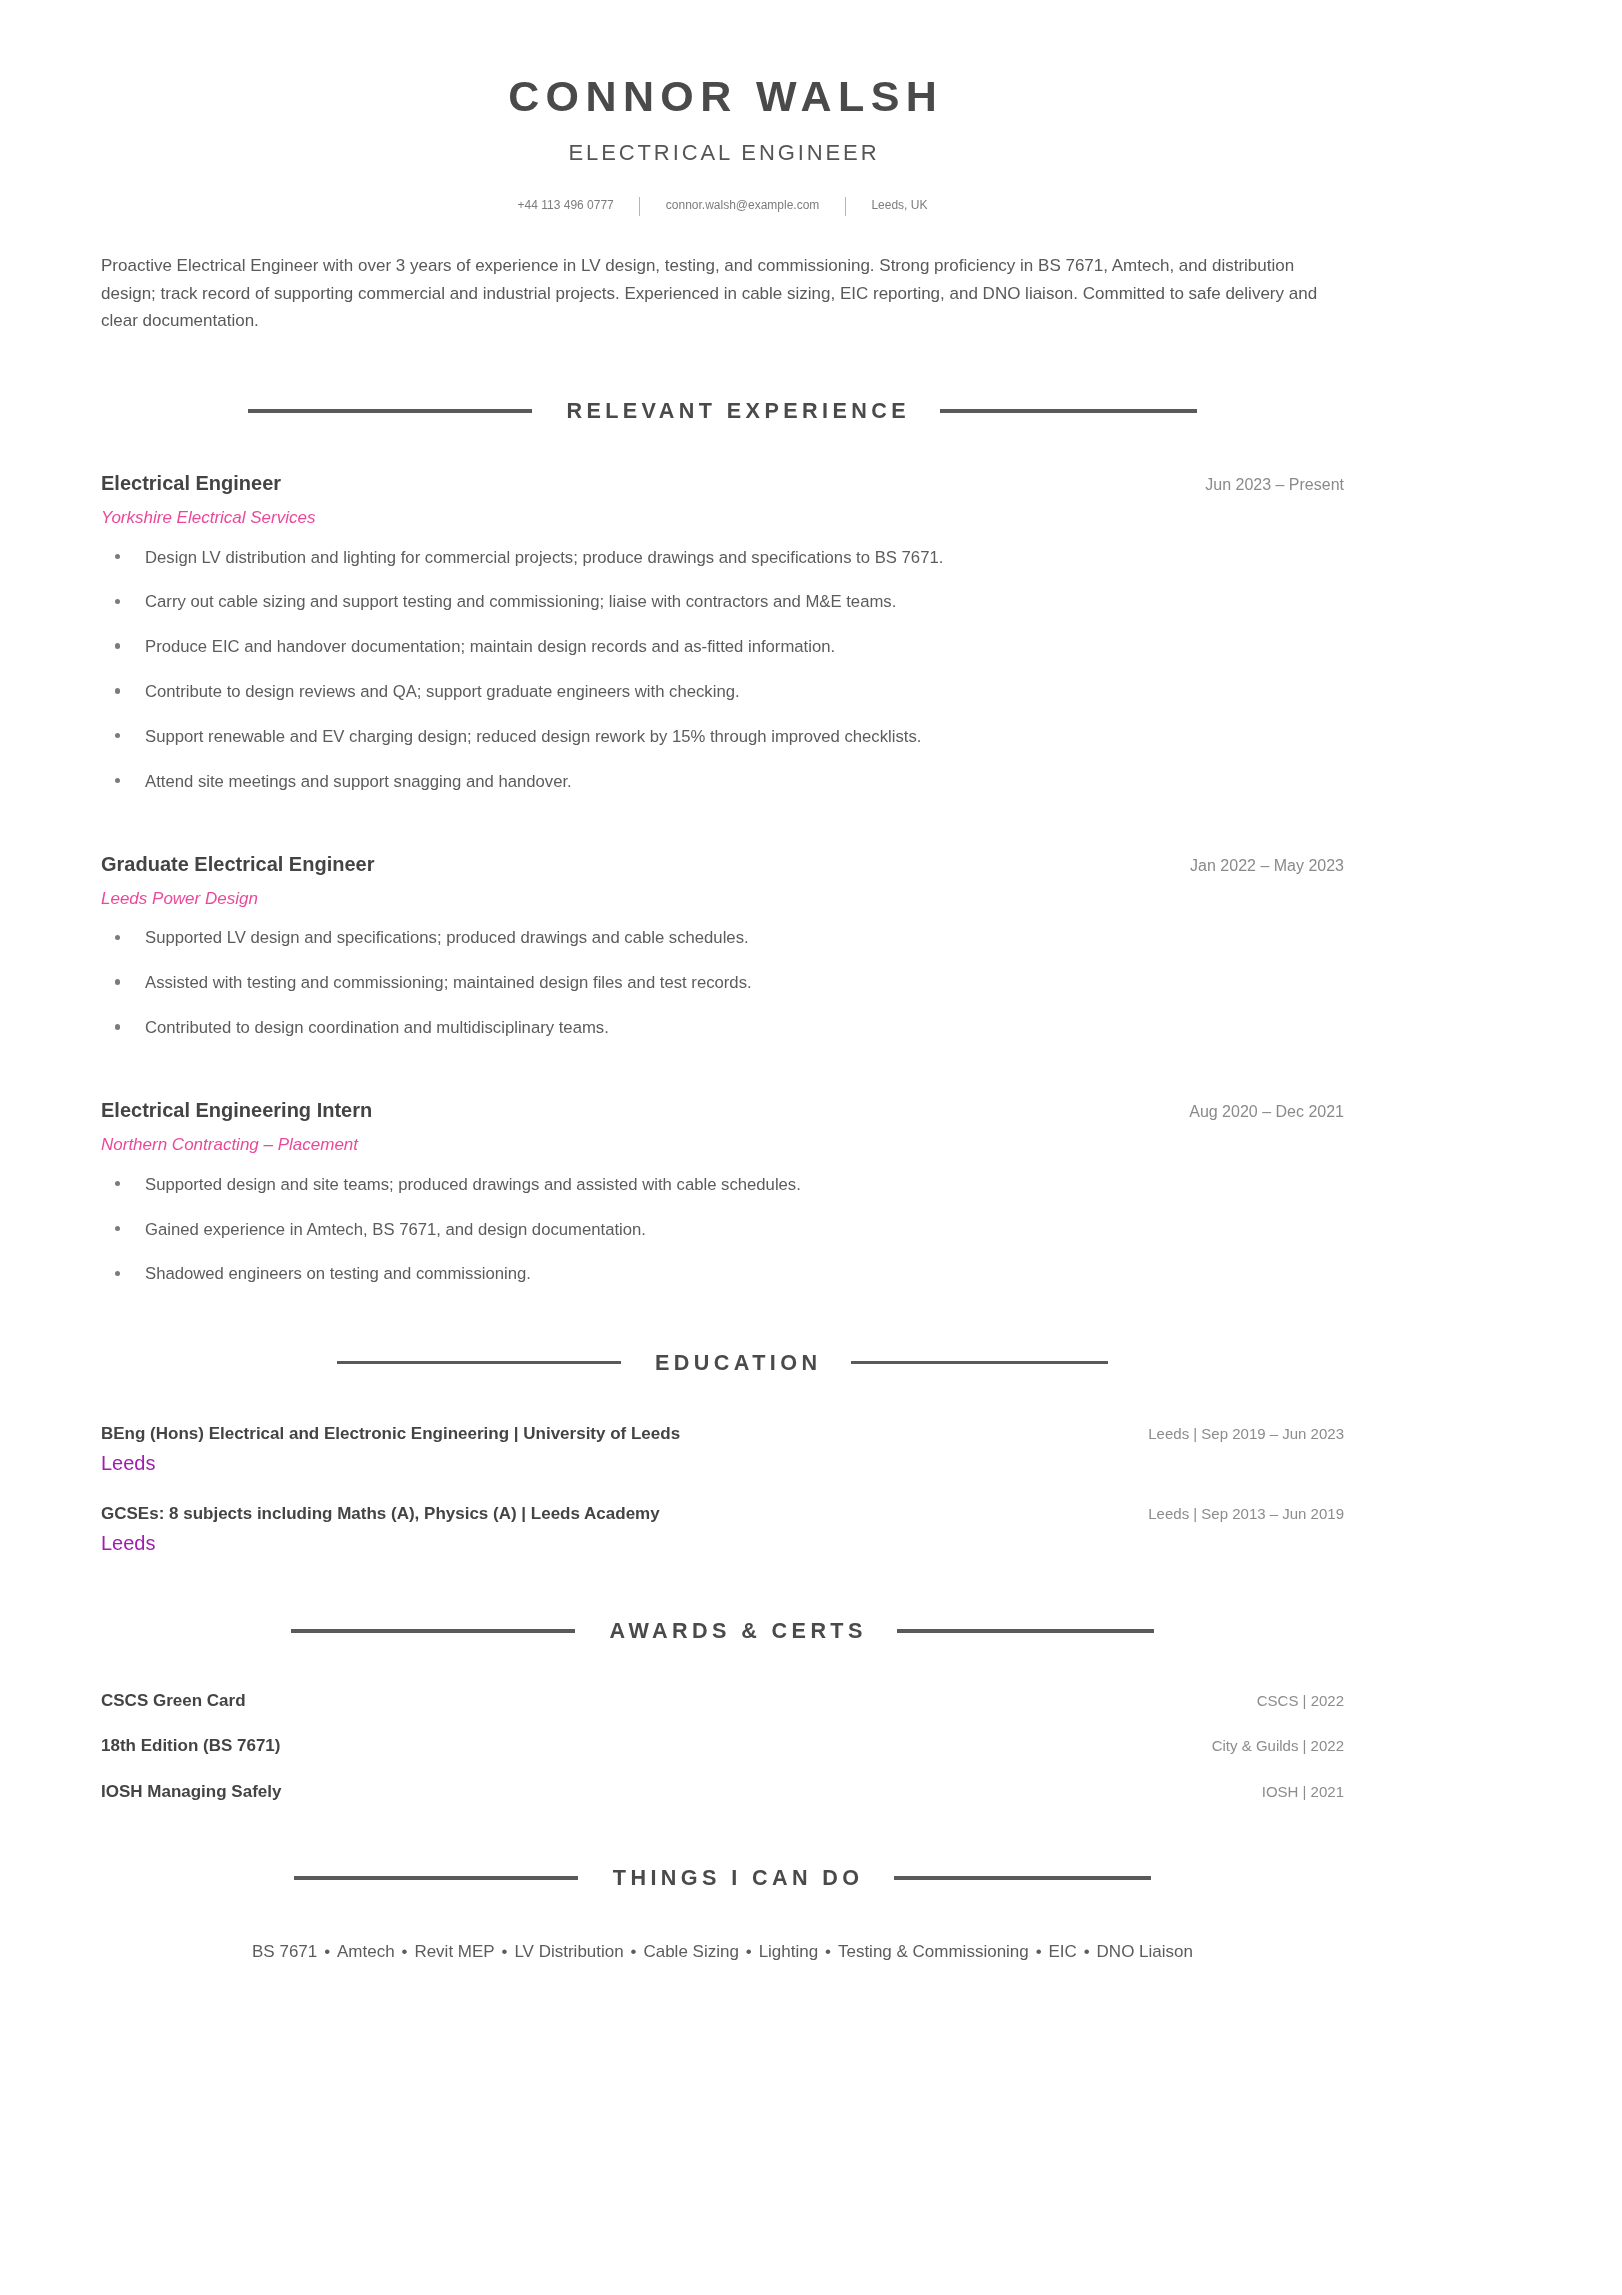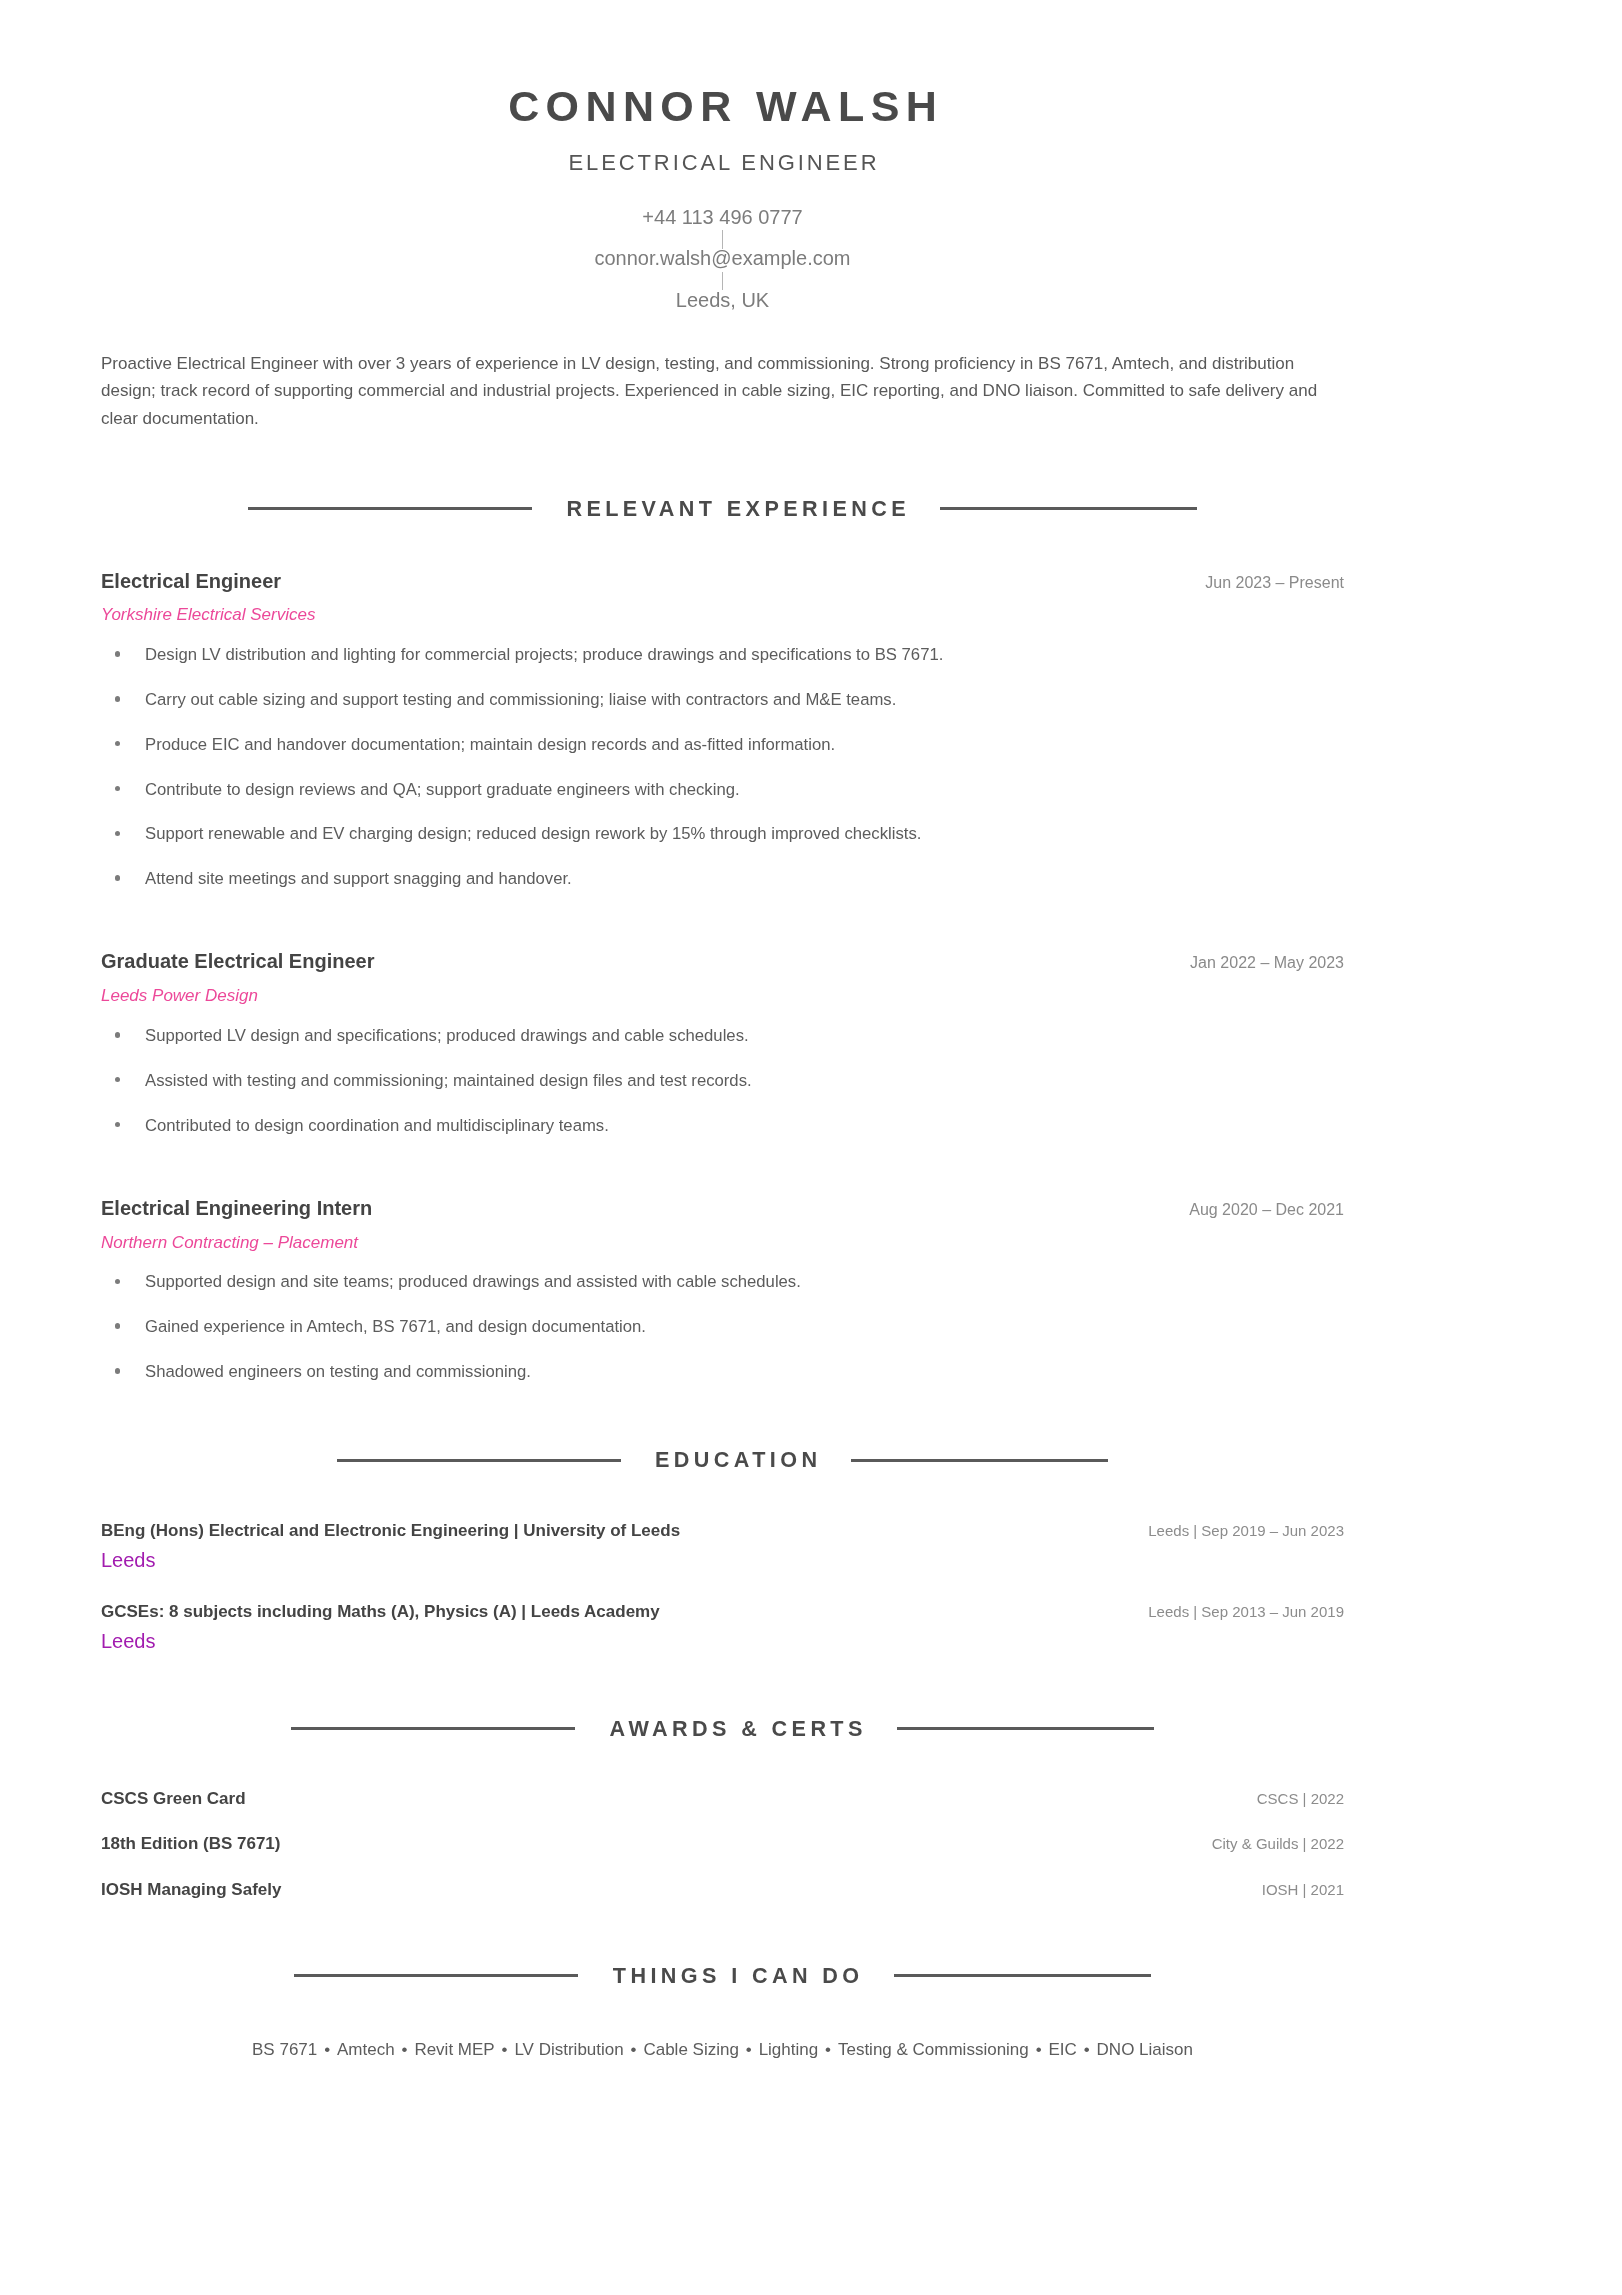--- a/index.html
+++ b/index.html
@@ -14,21 +14,21 @@
     color: #555555;
     -webkit-font-smoothing: antialiased;
   }
 
   .page {
     position: relative;
     width: 1445px;
     min-height: 2295px;
     background: #ffffff;
     box-sizing: border-box;
-    padding: 10px 101px;
+    padding: 0 101px;
   }
 
   
   .header {
     padding-top: 74px;
     text-align: center;
   }
   .full-name {
     font-size: 43px;
     font-weight: 700;
@@ -40,28 +40,27 @@
   }
   .job-title-head {
     font-size: 22px;
     font-weight: 400;
     letter-spacing: 2.9px;
     color: #555555;
     margin: 0 0 30px 0;
     text-indent: 2.9px;
   }
   .contact-line {
-    font-size: 20px;
+    font-size: 12px;
     color: #7c7c7c;
     display: flex;
     justify-content: center;
     align-items: center;
     gap: 0;
     flex-wrap: wrap;
-    flex-direction: column;
   }
   .contact-item { white-space: nowrap; }
   .contact-sep {
     display: inline-block;
     width: 1px;
     height: 18.6px;
     background: #b5b5b5;
     margin: 0 25.5px;
     position: relative;
     top: 1.5px;

